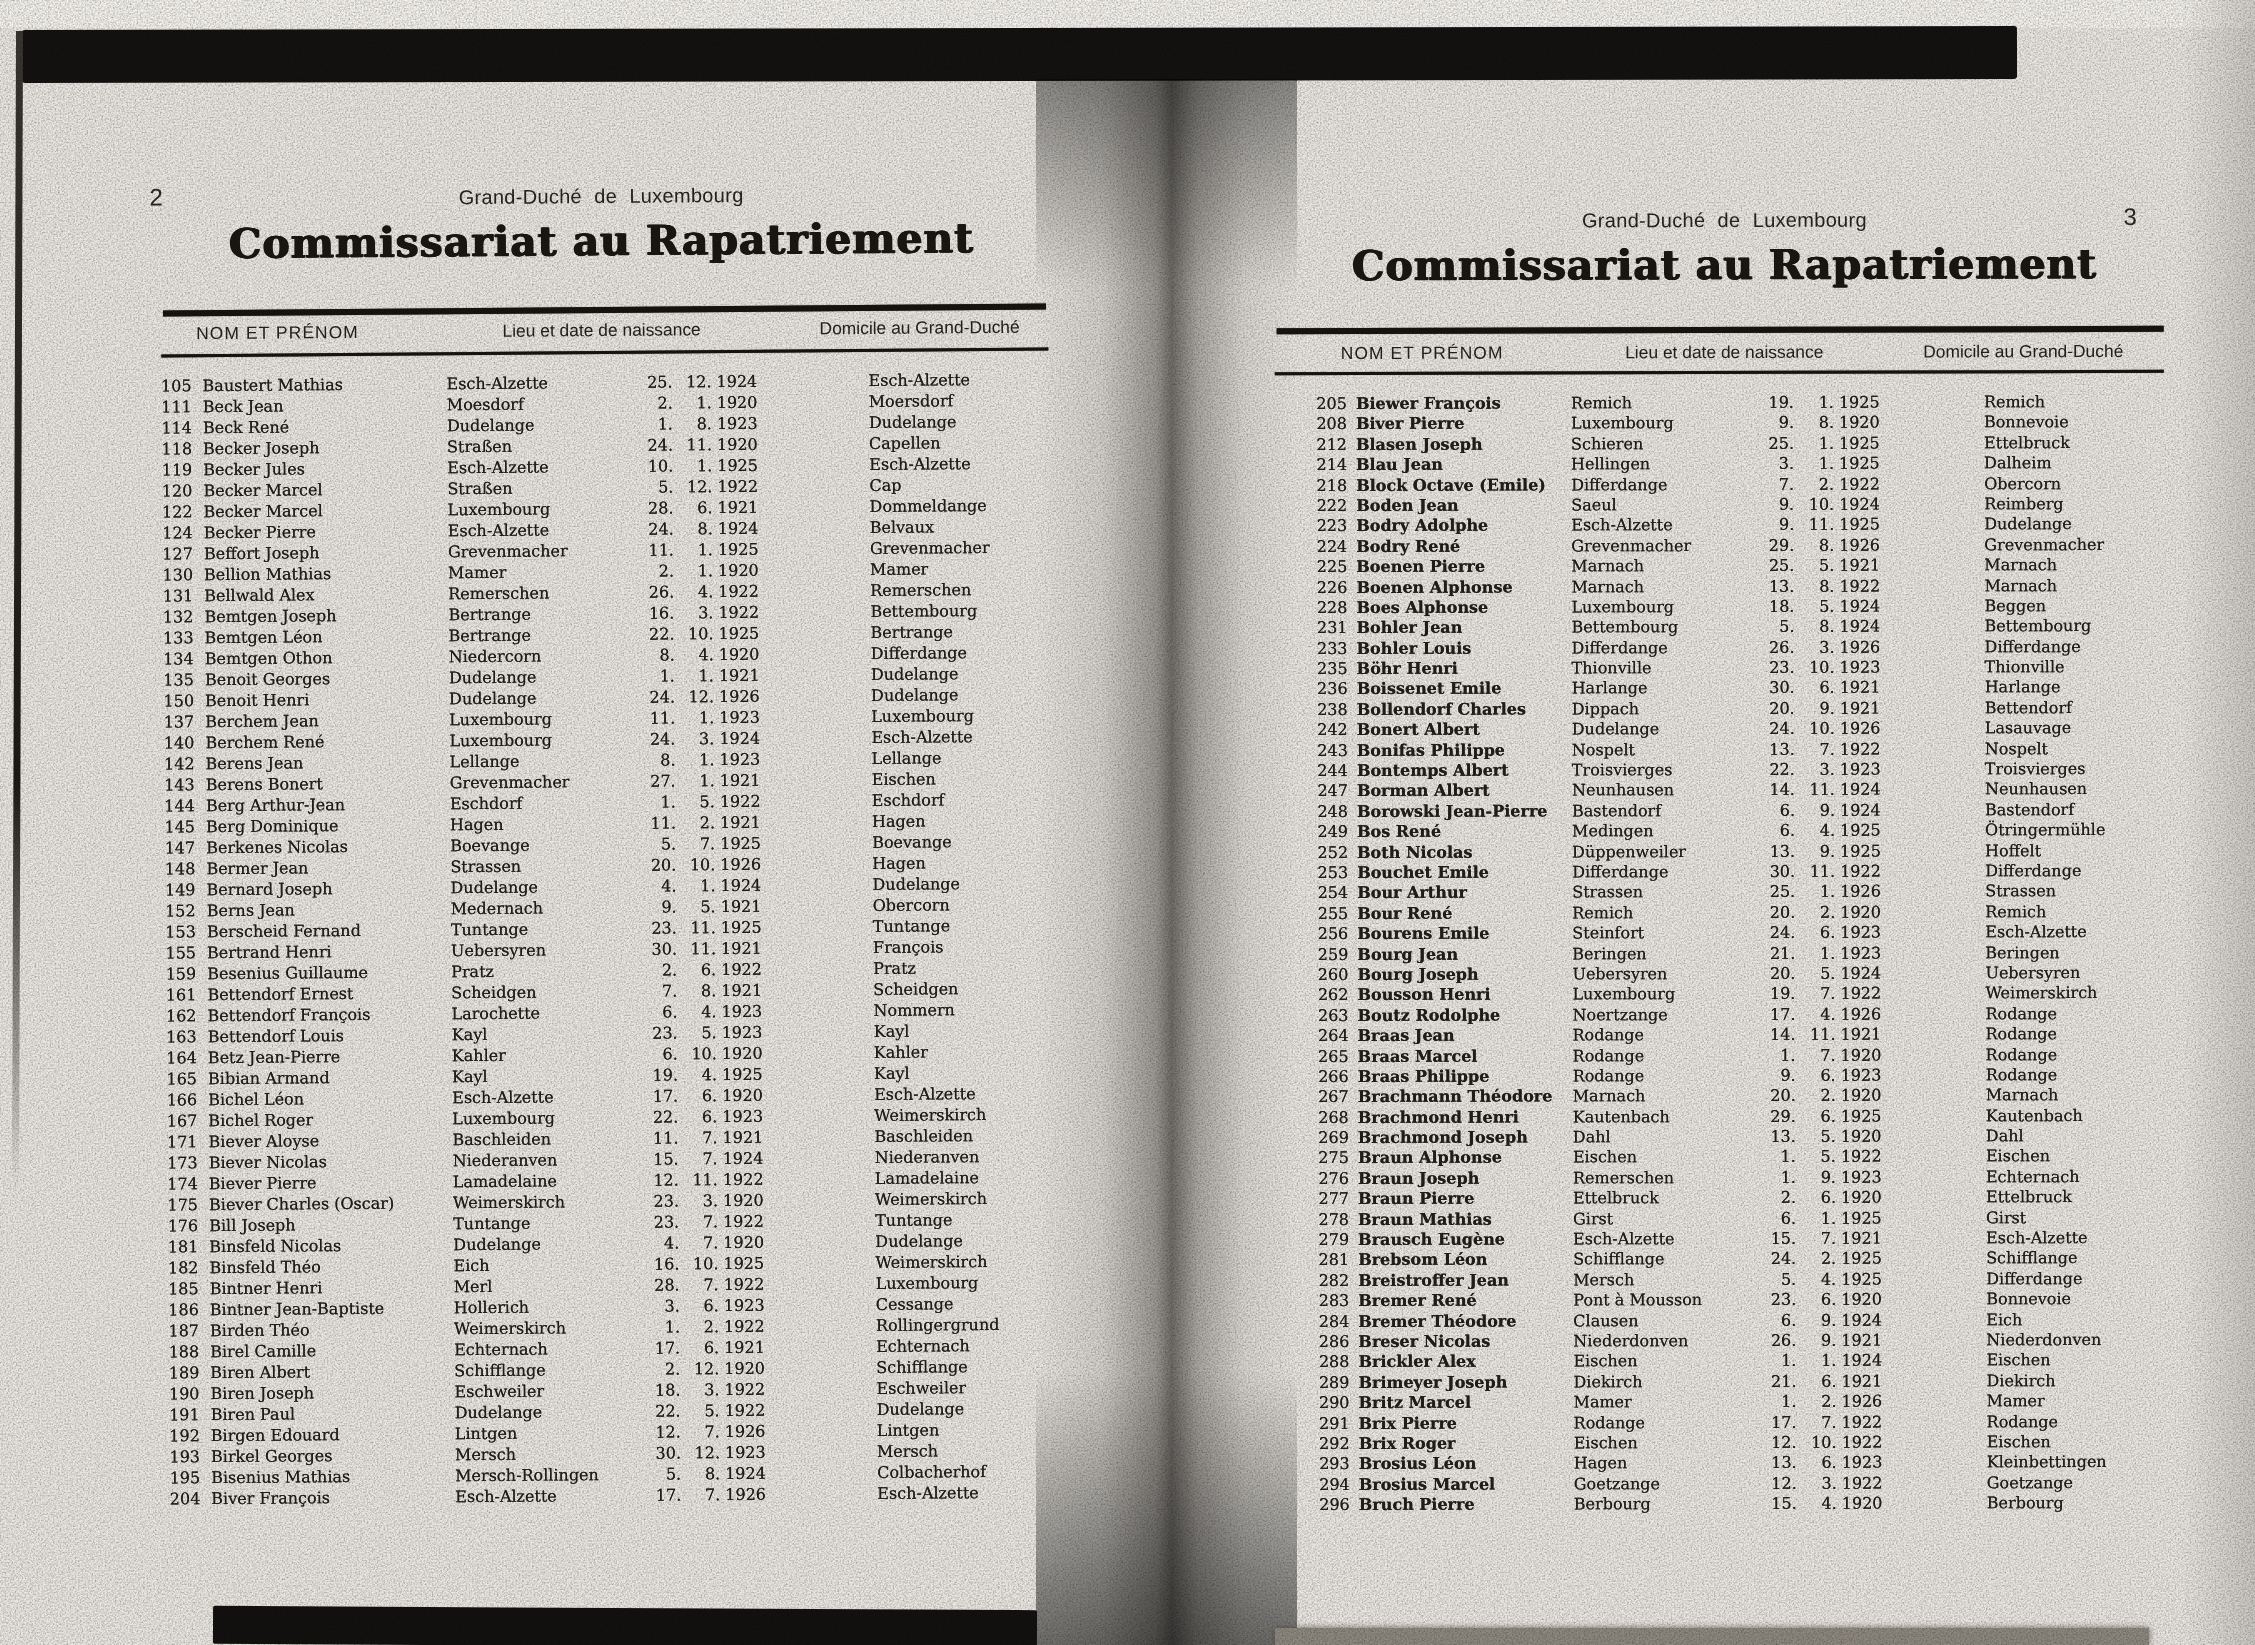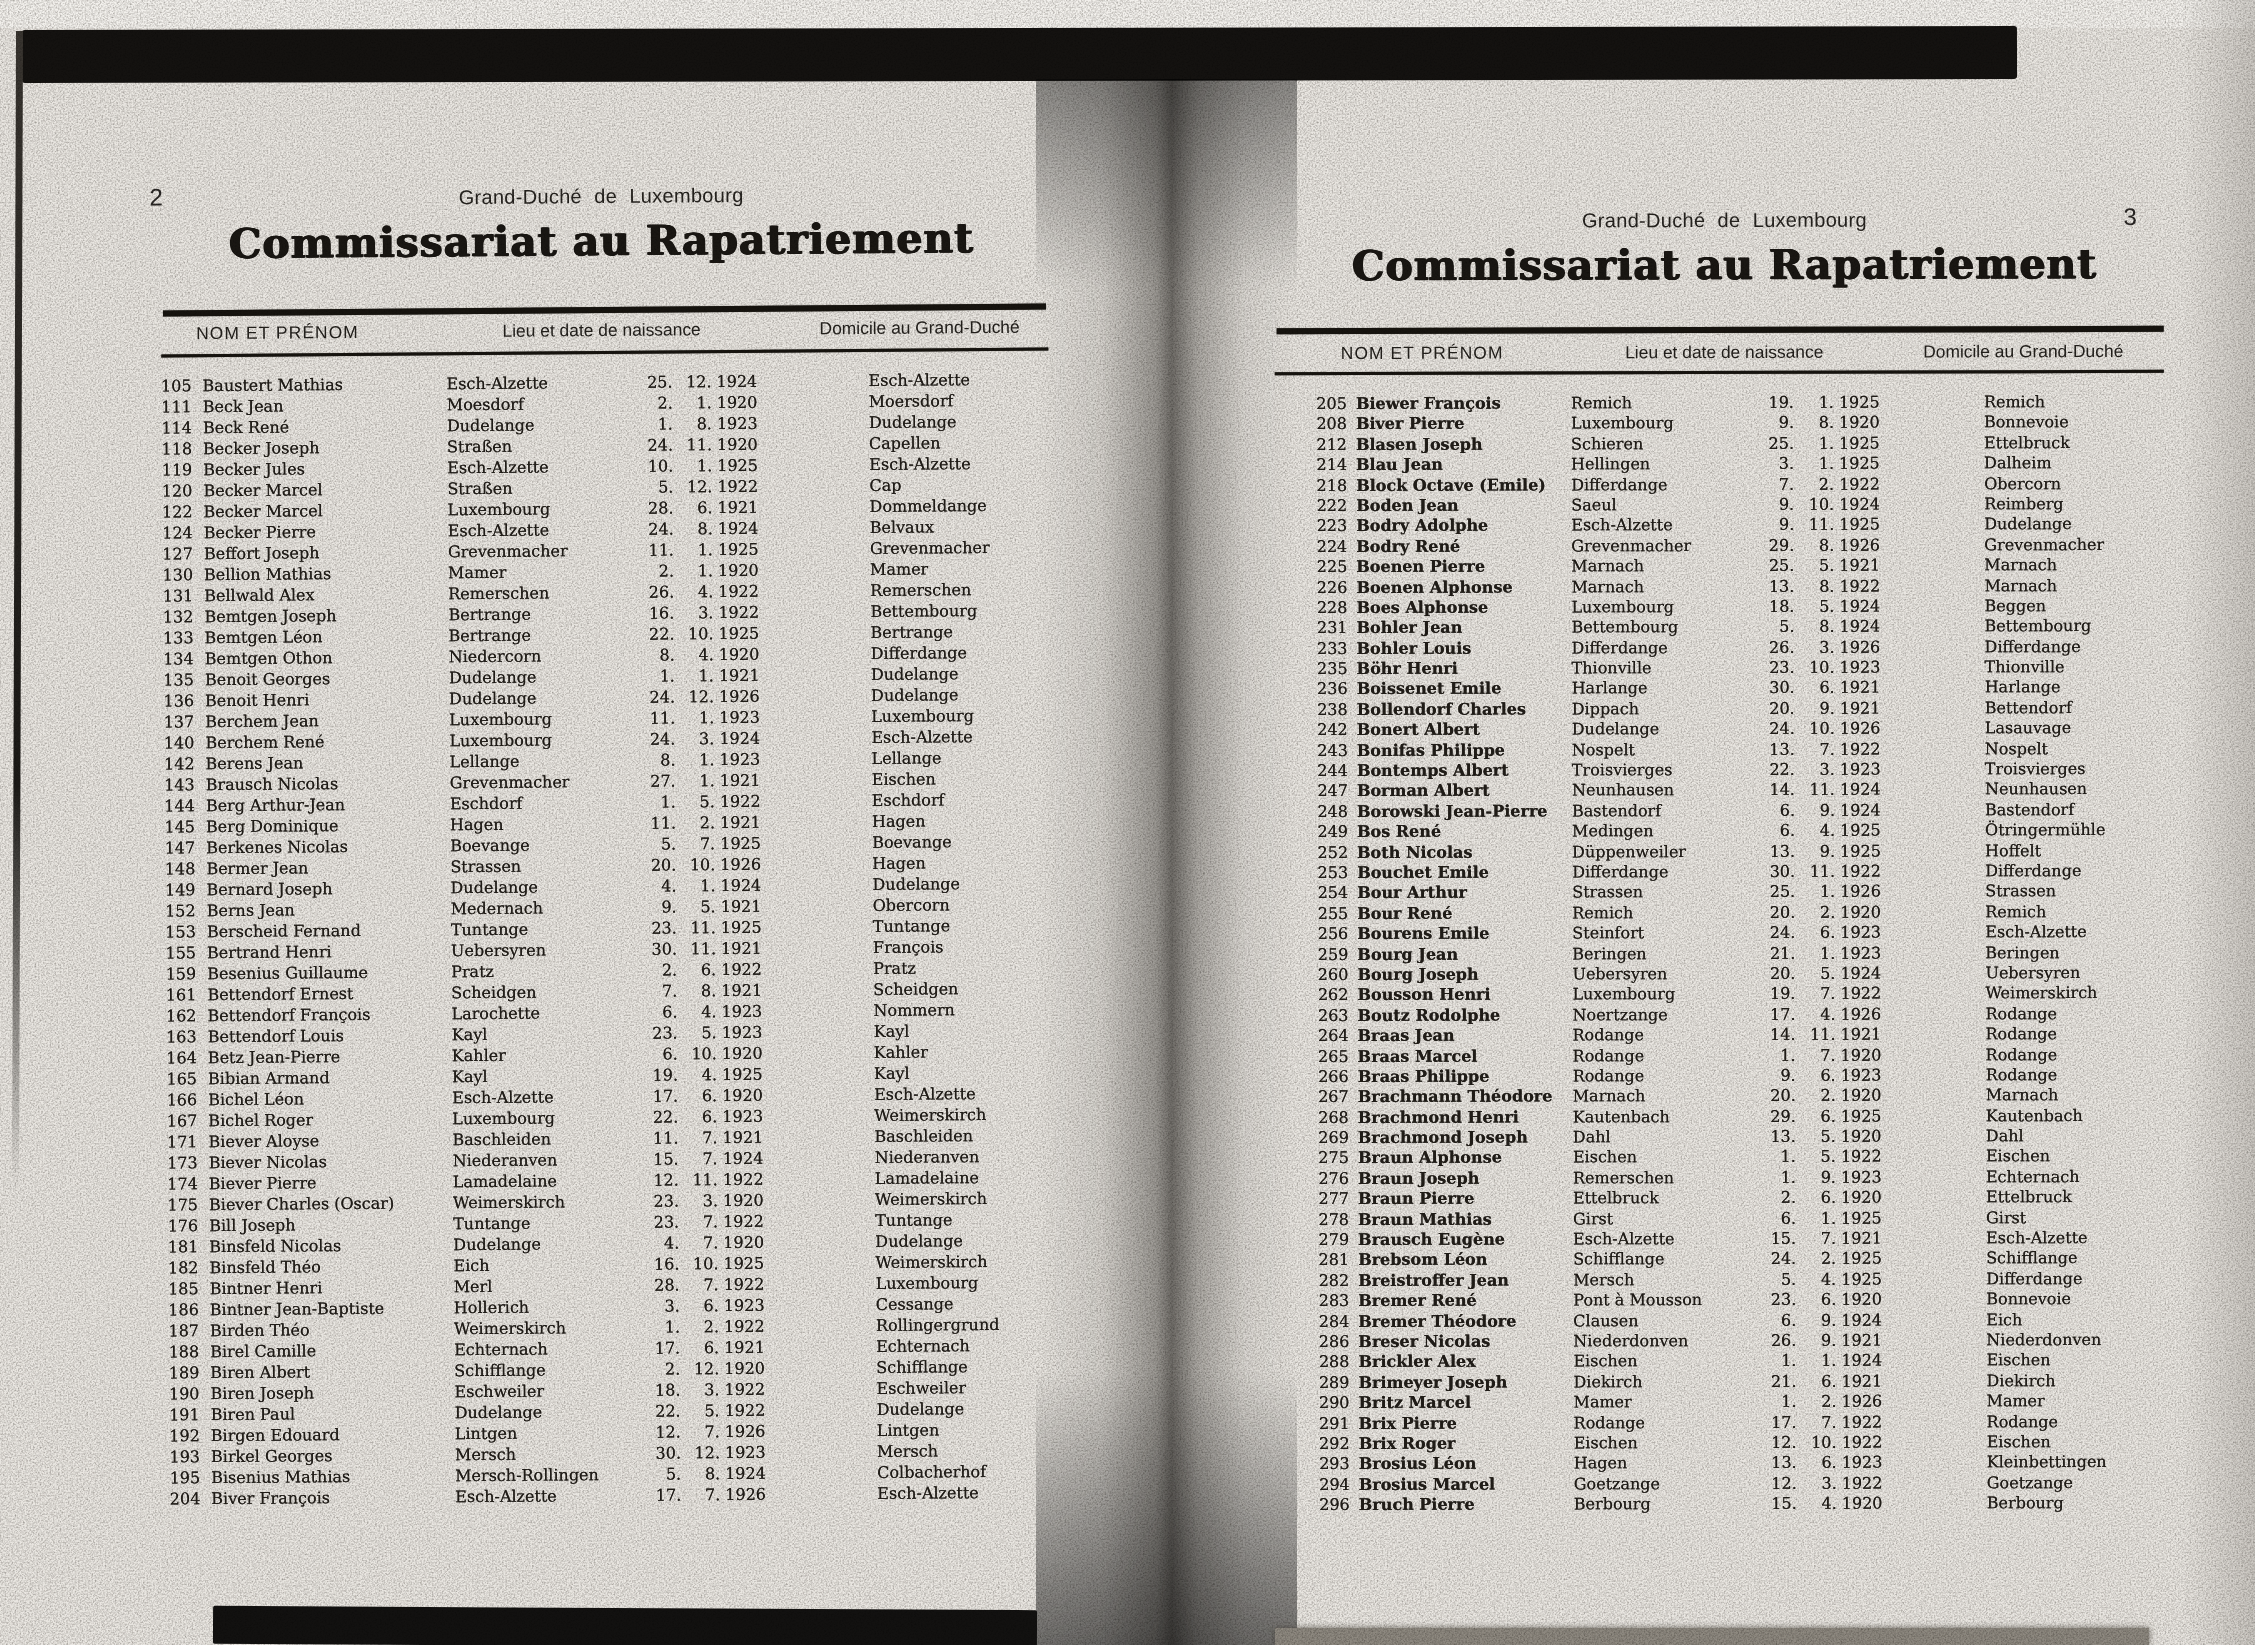--- a/index.html
+++ b/index.html
@@ -228,21 +228,21 @@
       <div class="row">
         <span class="c-num">135</span>
         <span class="c-name">Benoit Georges</span>
         <span class="c-place">Dudelange</span>
         <span class="c-day">1.</span>
         <span class="c-mon">1.</span>
         <span class="c-year">1921</span>
         <span class="c-dom">Dudelange</span>
       </div>
       <div class="row">
-        <span class="c-num">136</span>
+        <span class="c-num">150</span>
         <span class="c-name">Benoit Henri</span>
         <span class="c-place">Dudelange</span>
         <span class="c-day">24.</span>
         <span class="c-mon">12.</span>
         <span class="c-year">1926</span>
         <span class="c-dom">Dudelange</span>
       </div>
       <div class="row">
         <span class="c-num">137</span>
         <span class="c-name">Berchem Jean</span>
@@ -265,21 +265,21 @@
         <span class="c-num">142</span>
         <span class="c-name">Berens Jean</span>
         <span class="c-place">Lellange</span>
         <span class="c-day">8.</span>
         <span class="c-mon">1.</span>
         <span class="c-year">1923</span>
         <span class="c-dom">Lellange</span>
       </div>
       <div class="row">
         <span class="c-num">143</span>
-        <span class="c-name">Brausch Nicolas</span>
+        <span class="c-name">Berens Bonert</span>
         <span class="c-place">Grevenmacher</span>
         <span class="c-day">27.</span>
         <span class="c-mon">1.</span>
         <span class="c-year">1921</span>
         <span class="c-dom">Eischen</span>
       </div>
       <div class="row">
         <span class="c-num">144</span>
         <span class="c-name">Berg Arthur-Jean</span>
         <span class="c-place">Eschdorf</span>

